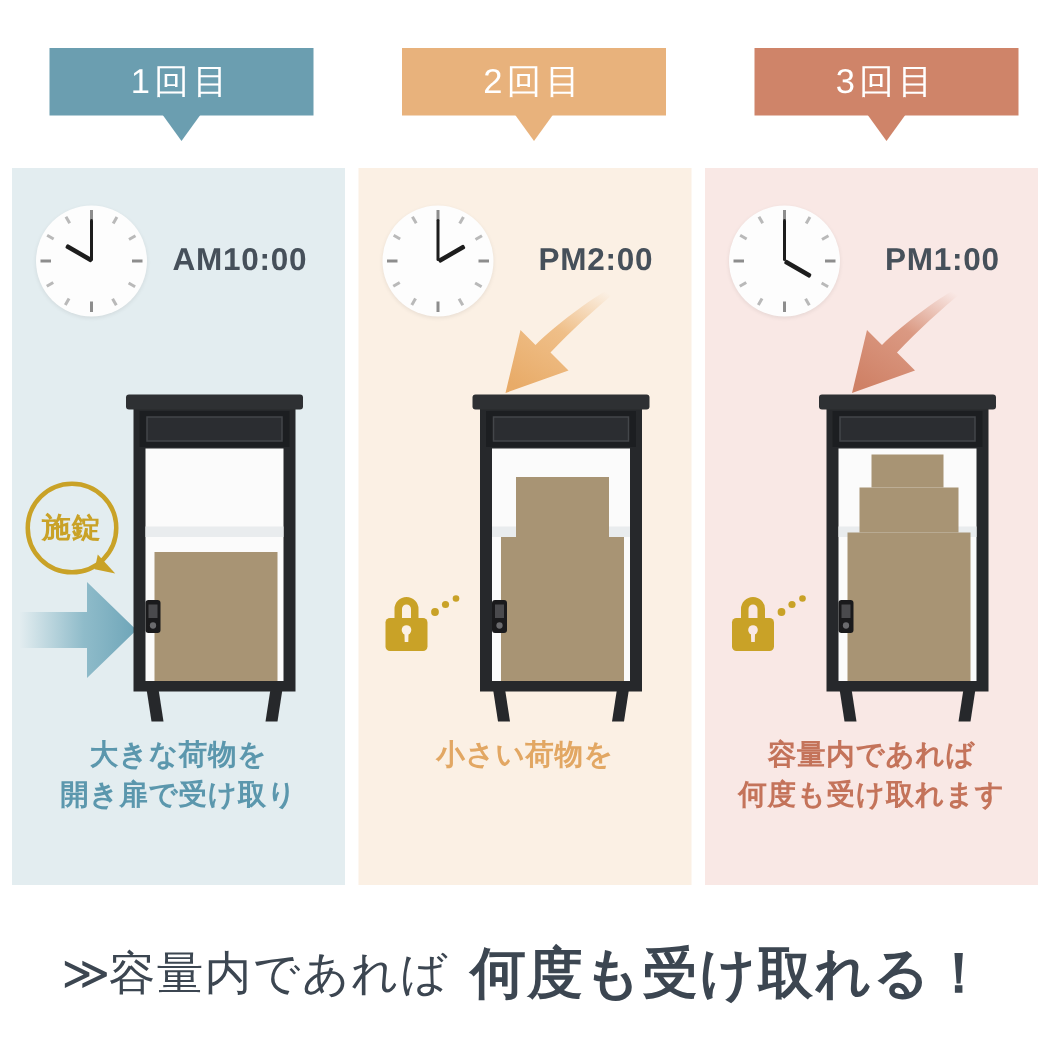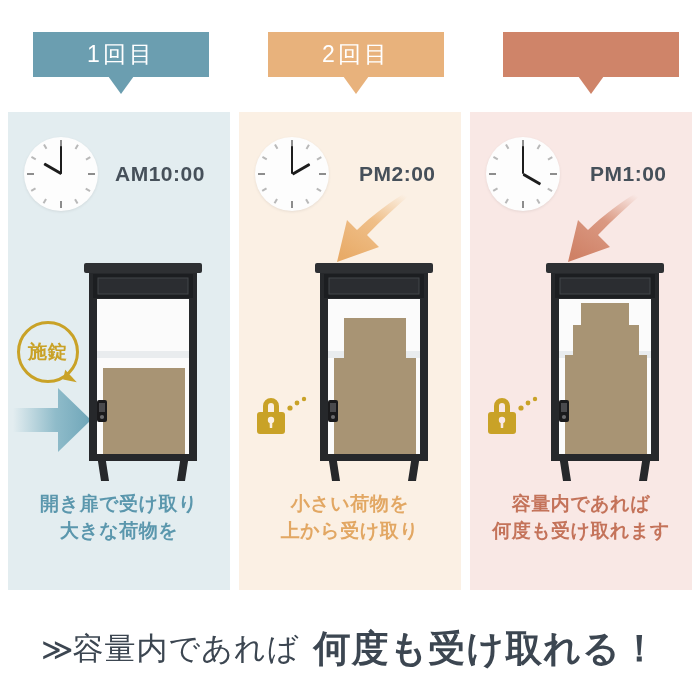--- a/index.html
+++ b/index.html
@@ -112,20 +112,21 @@
       <span>1回目</span>
       <span class="notch"></span>
     </div>
 
     <div class="tab tab-2">
       <span>2回目</span>
       <span class="notch"></span>
     </div>
 
     <div class="tab tab-3">
+      <span>3回目</span>
       <span class="notch"></span>
     </div>
   </div>
 
   <div class="panel p1">
 
     <div class="clock" style="left:16px; top:25px;">
       <div class="tick major" style="transform:rotate(0deg)"></div>
       <div class="tick" style="transform:rotate(30deg)"></div>
       <div class="tick" style="transform:rotate(60deg)"></div>
@@ -177,22 +178,22 @@
       <rect x="23" y="23" width="90" height="16" fill="#2b2d31" stroke="#43464a" stroke-width="1"></rect>
 
       <rect x="28" y="113" width="82" height="86" fill="#a89474"></rect>
 
       <rect x="22" y="145" width="10" height="22" rx="2" fill="#1a1a1c"></rect>
       <rect x="24" y="148" width="6" height="9" fill="#4a4a4d"></rect>
       <circle cx="27" cy="162" r="2.1" fill="#6a6a6d"></circle>
     </svg>
 
     <div class="caption cap1" style="left:0; top:378px;">
+      <div>大きな荷物を</div>
       <div>開き扉で受け取り</div>
-      <div>大きな荷物を</div>
     </div>
   </div>
 
   <div class="panel p2">
 
     <div class="clock" style="left:16px; top:25px;">
       <div class="tick major" style="transform:rotate(0deg)"></div>
       <div class="tick" style="transform:rotate(30deg)"></div>
       <div class="tick" style="transform:rotate(60deg)"></div>
       <div class="tick major" style="transform:rotate(90deg)"></div>
@@ -243,21 +244,20 @@
       <rect x="18" y="19" width="100" height="24" fill="#1c1e21"></rect>
       <rect x="23" y="23" width="90" height="16" fill="#2b2d31" stroke="#43464a" stroke-width="1"></rect>
       <rect x="28" y="103" width="82" height="96" fill="#a89474"></rect>
       <rect x="22" y="145" width="10" height="22" rx="2" fill="#1a1a1c"></rect>
       <rect x="24" y="148" width="6" height="9" fill="#4a4a4d"></rect>
       <circle cx="27" cy="162" r="2.1" fill="#6a6a6d"></circle>
     </svg>
 
     <div class="caption cap2" style="left:0; top:378px;">
       <div>小さい荷物を</div>
-      <div>上から受け取り</div>
     </div>
   </div>
 
   <div class="panel p3">
 
     <div class="clock" style="left:16px; top:25px;">
       <div class="tick major" style="transform:rotate(0deg)"></div>
       <div class="tick" style="transform:rotate(30deg)"></div>
       <div class="tick" style="transform:rotate(60deg)"></div>
       <div class="tick major" style="transform:rotate(90deg)"></div>

